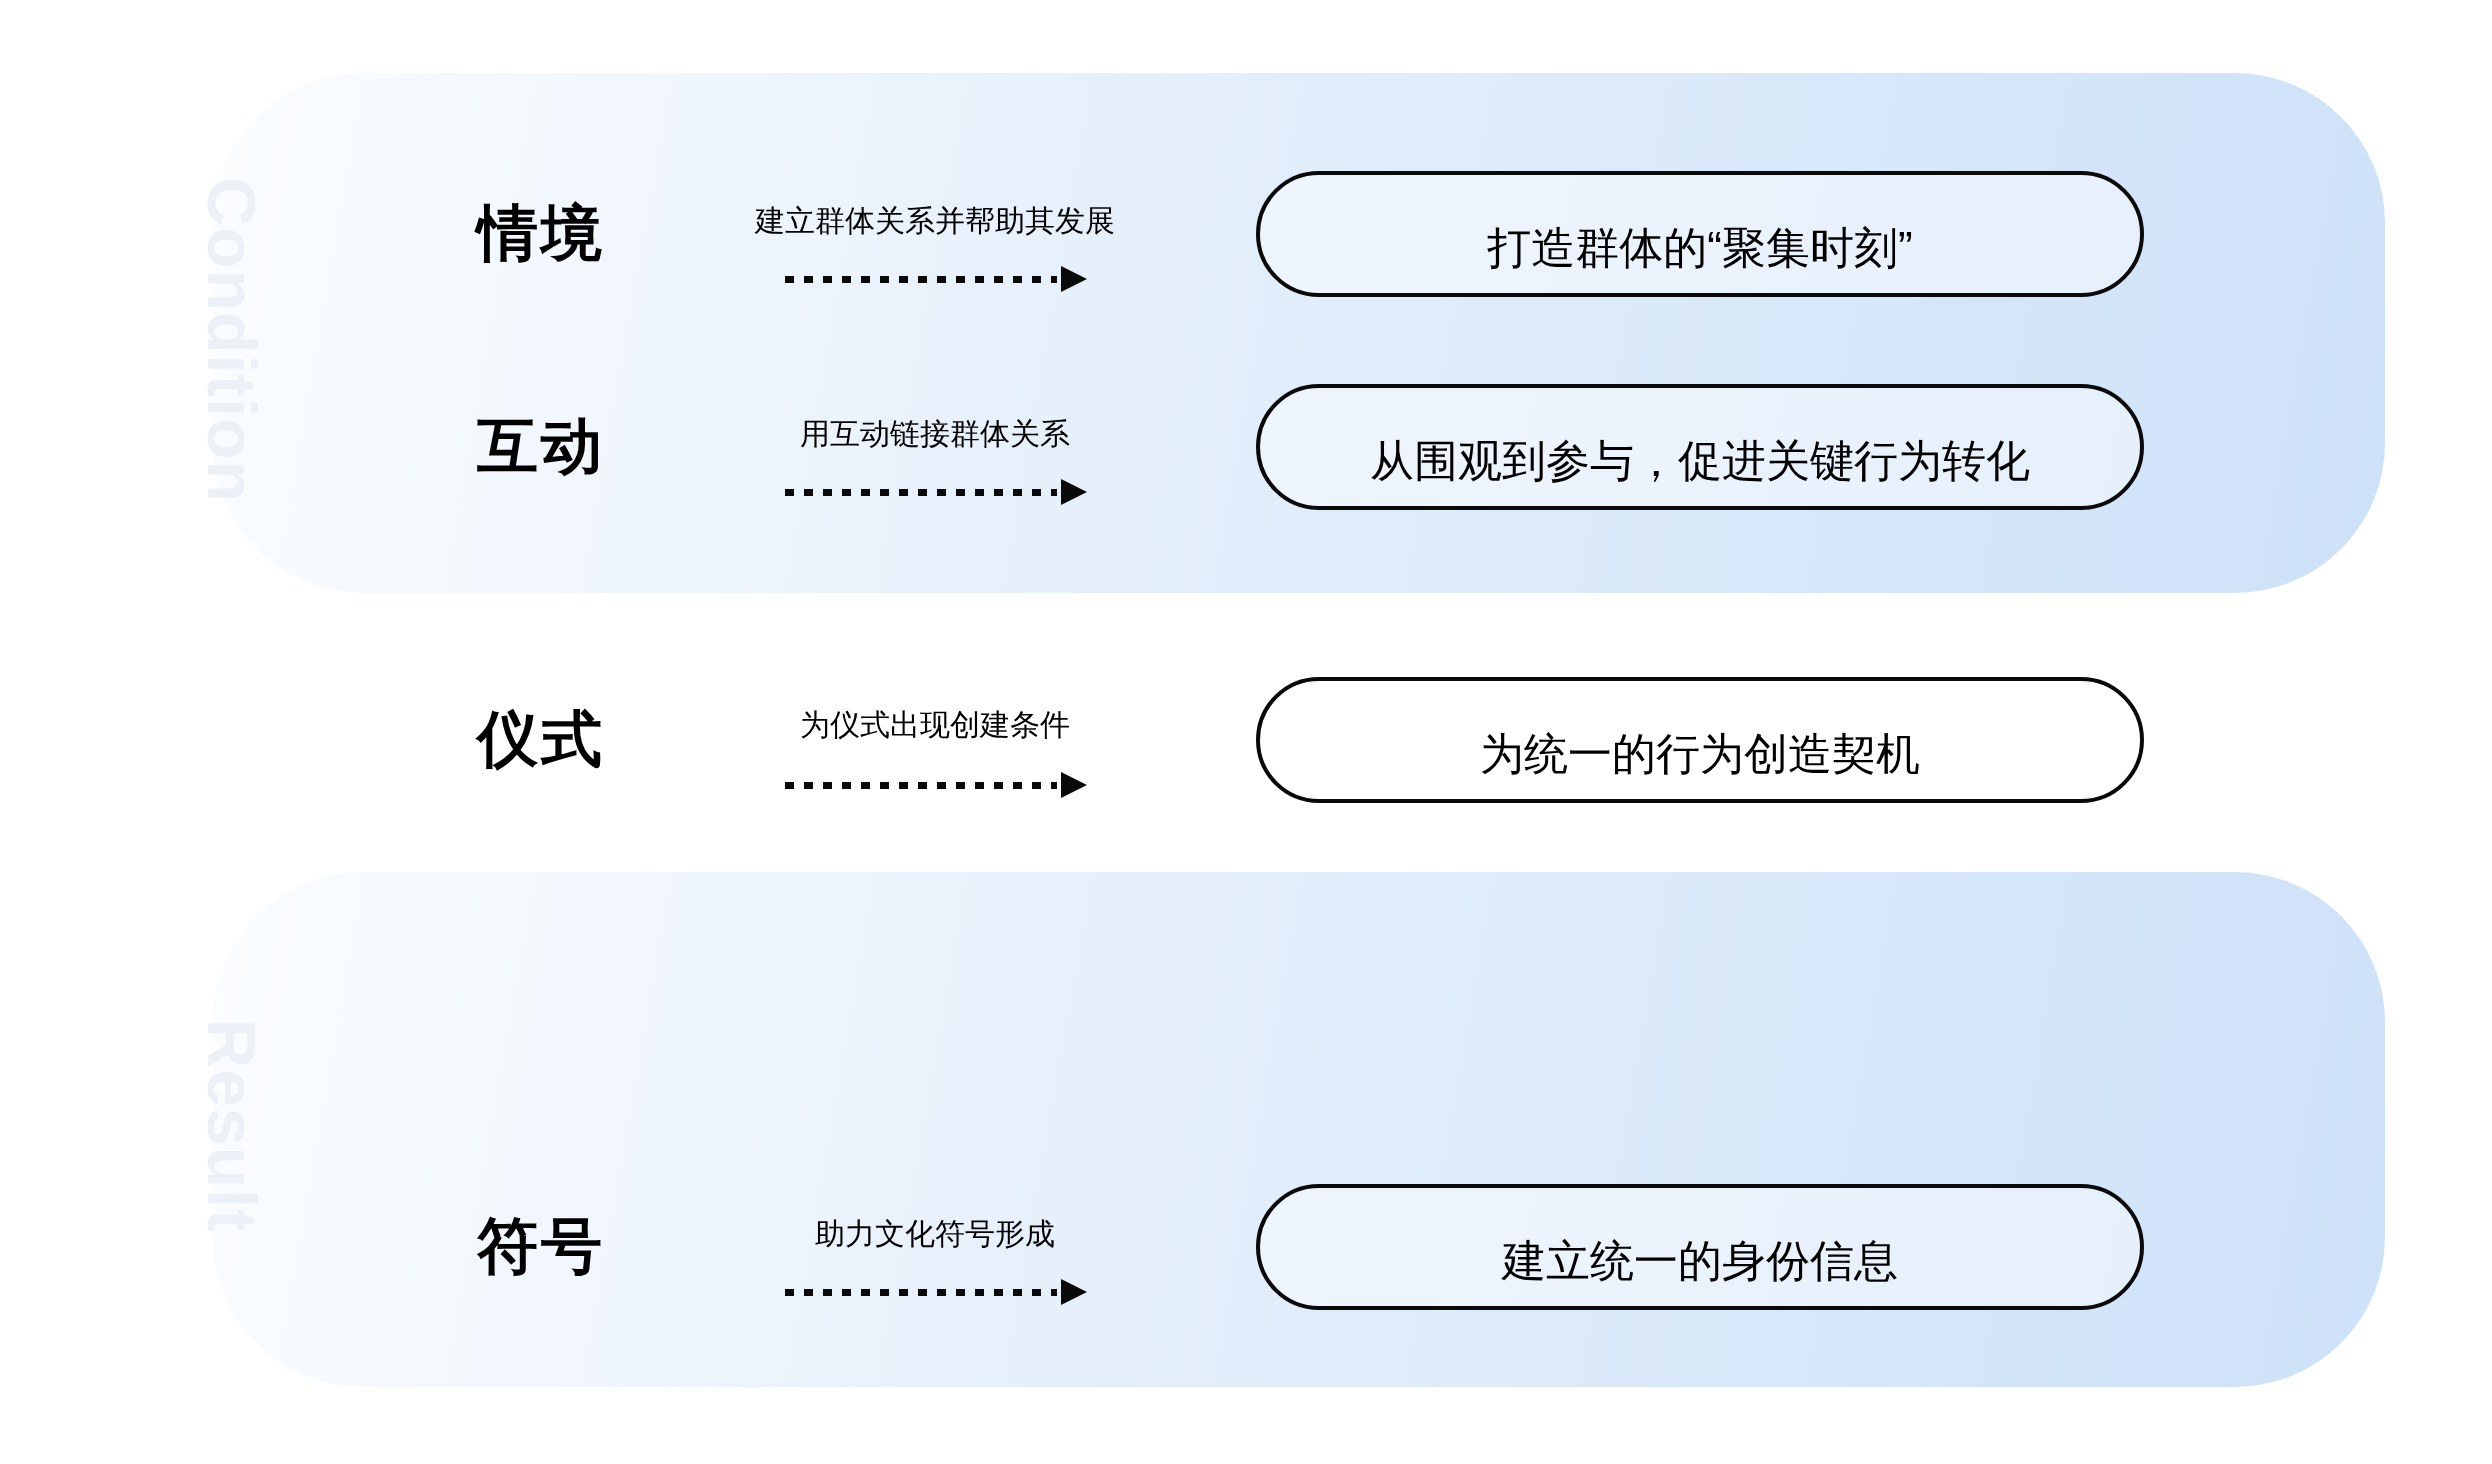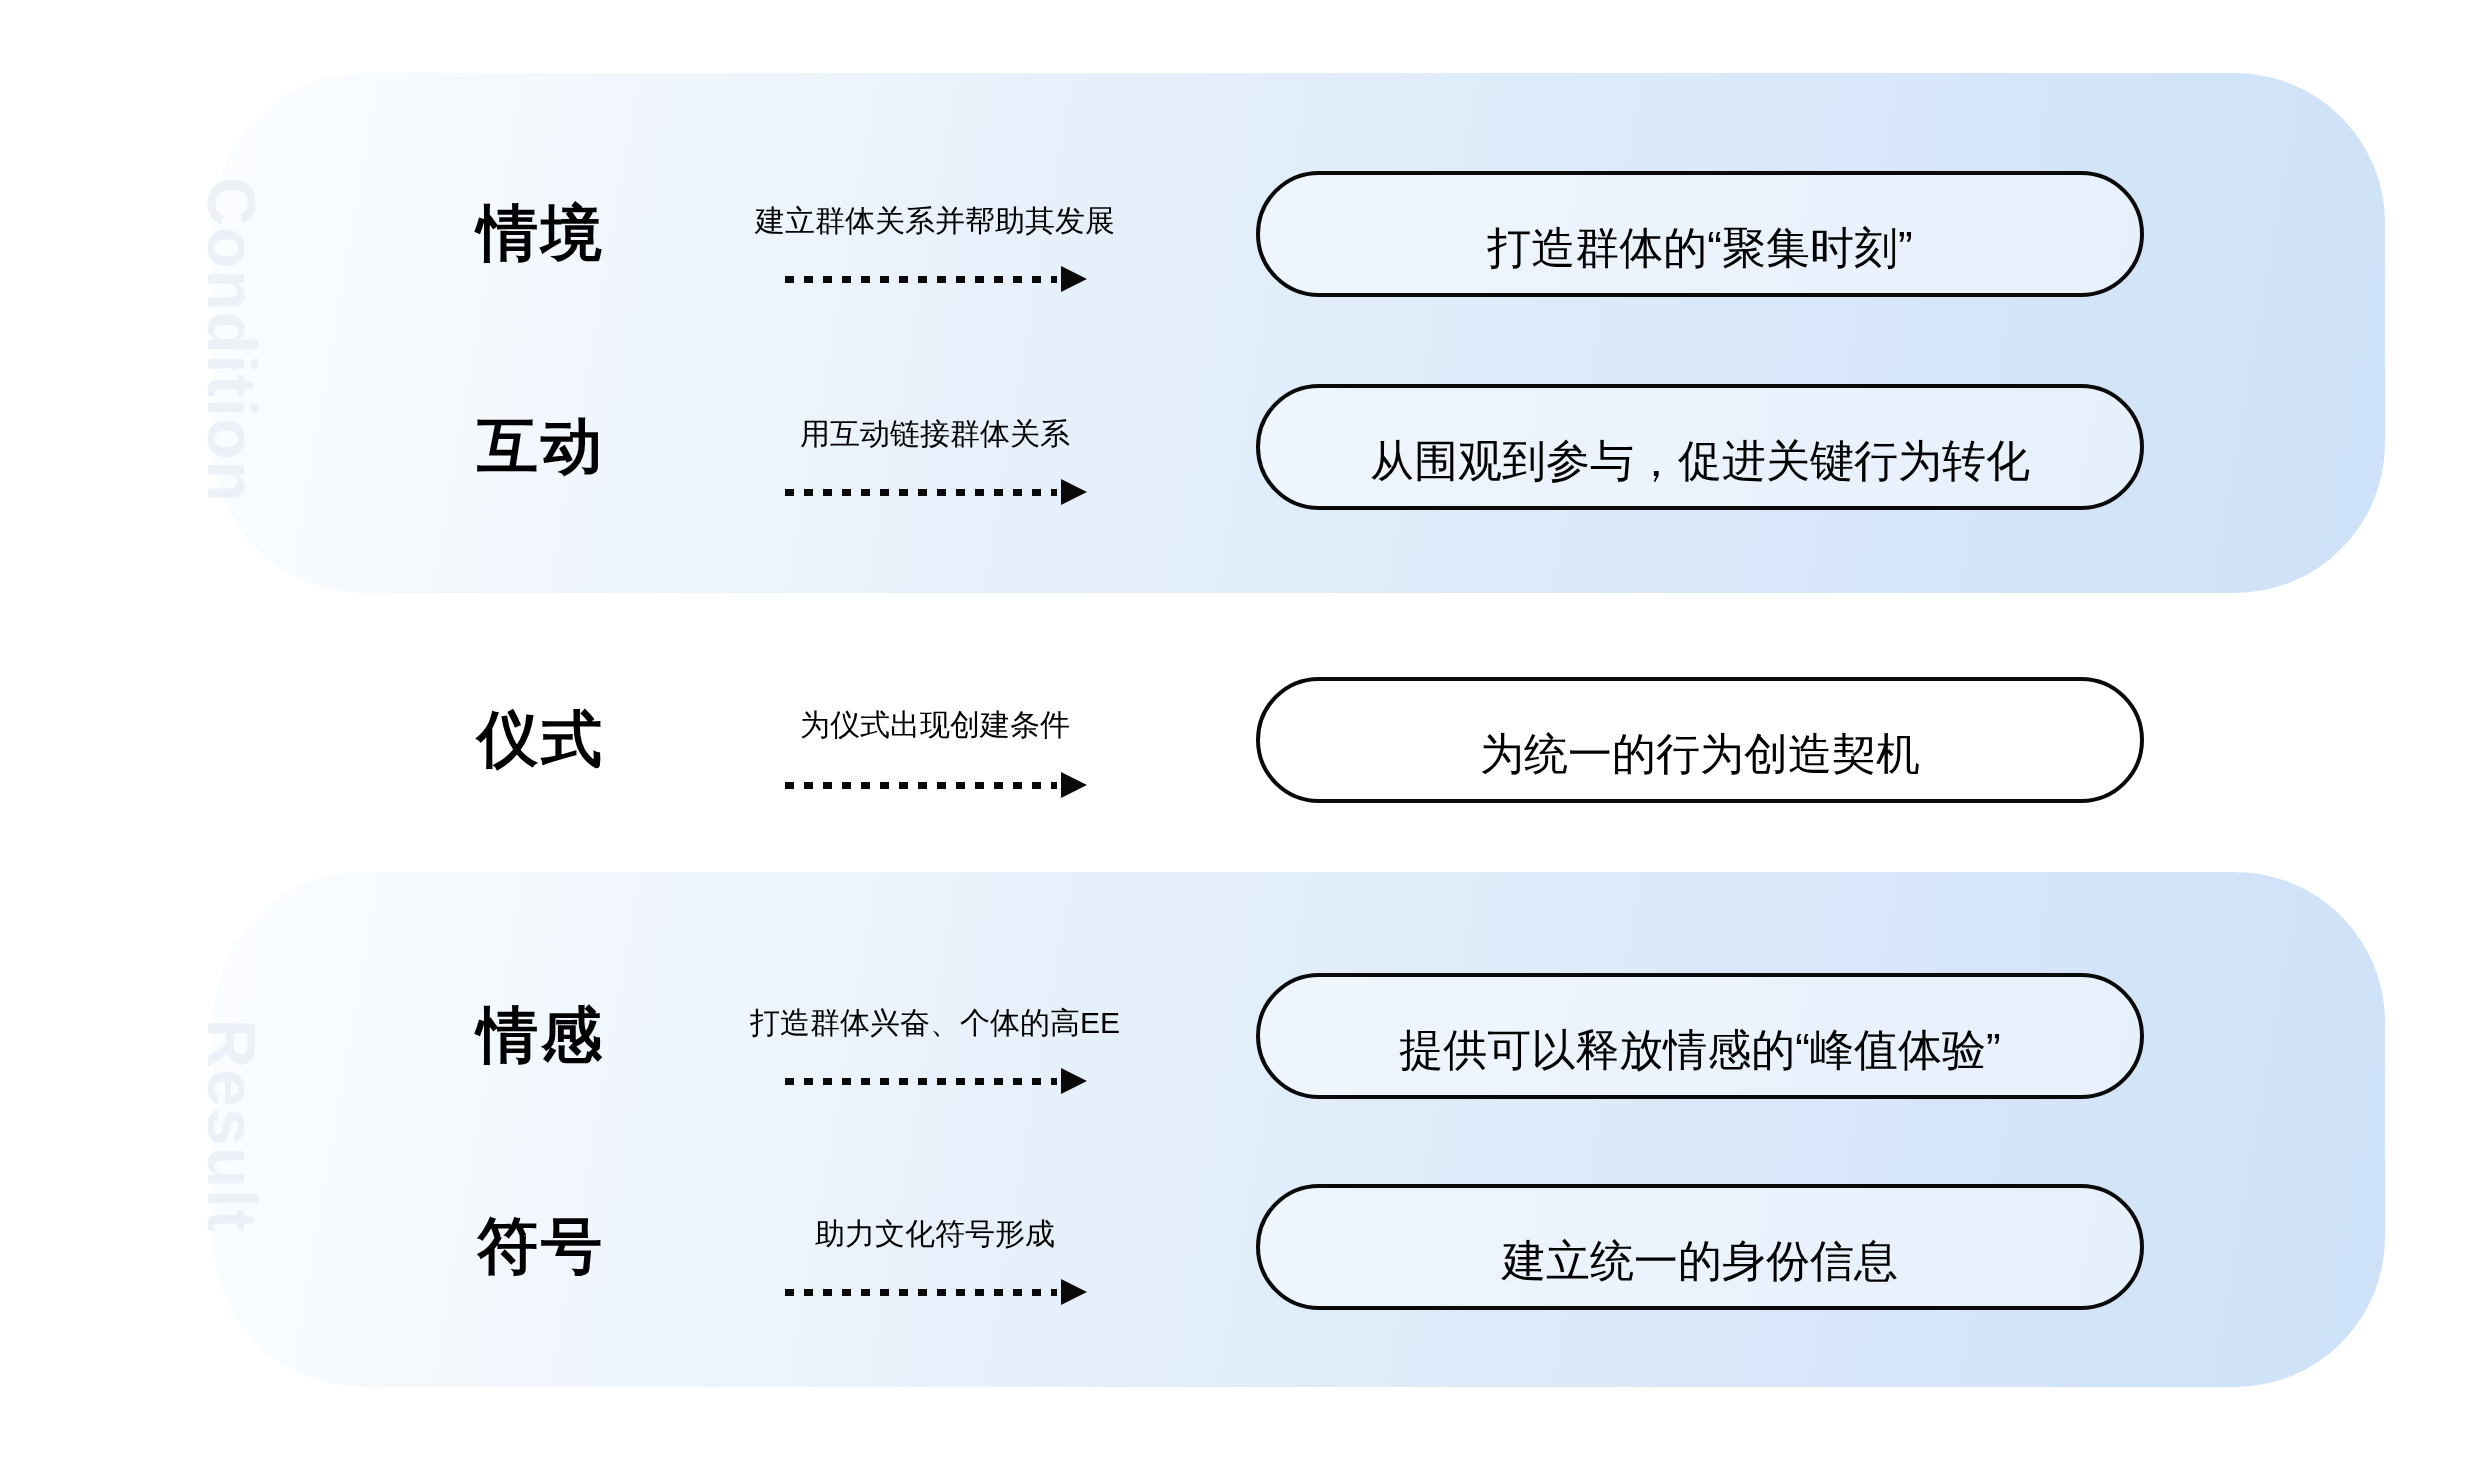--- a/index.html
+++ b/index.html
@@ -150,33 +150,20 @@
       <div class="arrow">
         <div class="arrow-line"></div>
         <div class="arrow-head"></div>
       </div>
     </div>
     <div class="pill">
       <span class="pill-text">为统一的行为创造契机</span>
     </div>
   </div>
 
-  <div id="row-3" class="row">
-    <div class="row-label">情感</div>
-    <div class="desc-group">
-      <div class="desc-text">打造群体兴奋、个体的高EE</div>
-      <div class="arrow">
-        <div class="arrow-line"></div>
-        <div class="arrow-head"></div>
-      </div>
-    </div>
-    <div class="pill">
-      <span class="pill-text">提供可以释放情感的“峰值体验”</span>
-    </div>
-  </div>
 
   <div id="row-4" class="row">
     <div class="row-label">符号</div>
     <div class="desc-group">
       <div class="desc-text">助力文化符号形成</div>
       <div class="arrow">
         <div class="arrow-line"></div>
         <div class="arrow-head"></div>
       </div>
     </div>

